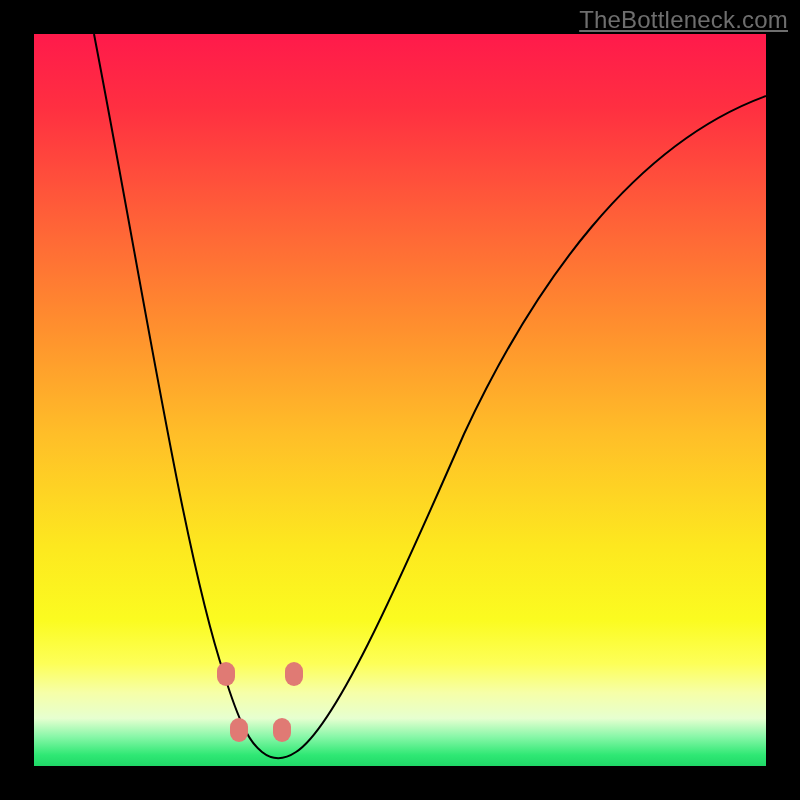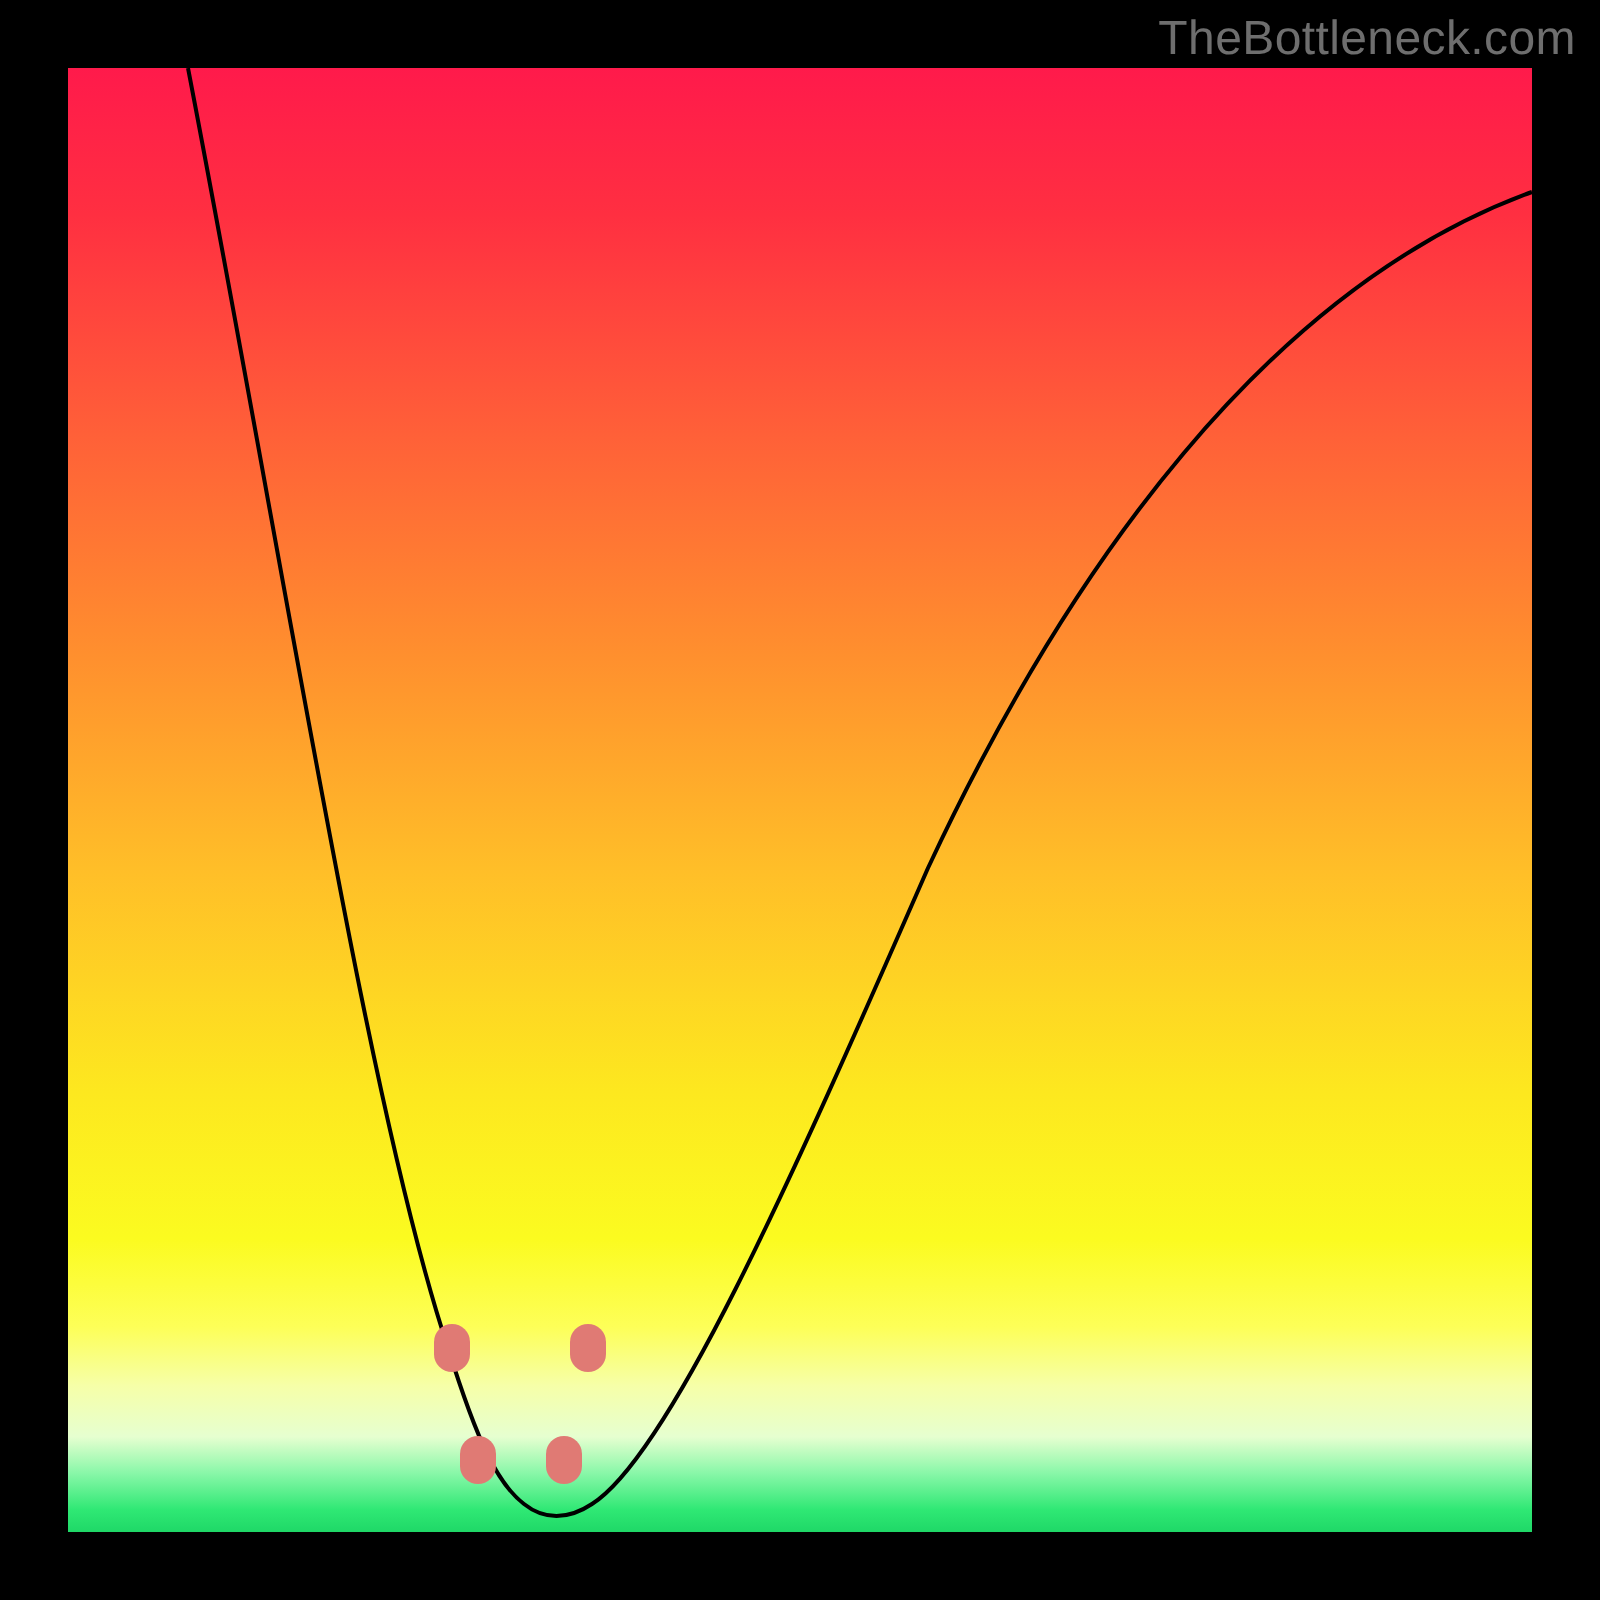--- a/index.html
+++ b/index.html
@@ -20,20 +20,21 @@
     background: #000;
   }
   .watermark {
     position: absolute;
     top: 6px;
     right: 12px;
     color: #6e6e6e;
     font-size: 24px;
     font-weight: 400;
     letter-spacing: 0.2px;
+    text-decoration: underline;
   }
   .plot {
     position: absolute;
     left: 34px;
     top: 34px;
     width: 732px;
     height: 732px;
     overflow: hidden;
   }
   .gradient {

